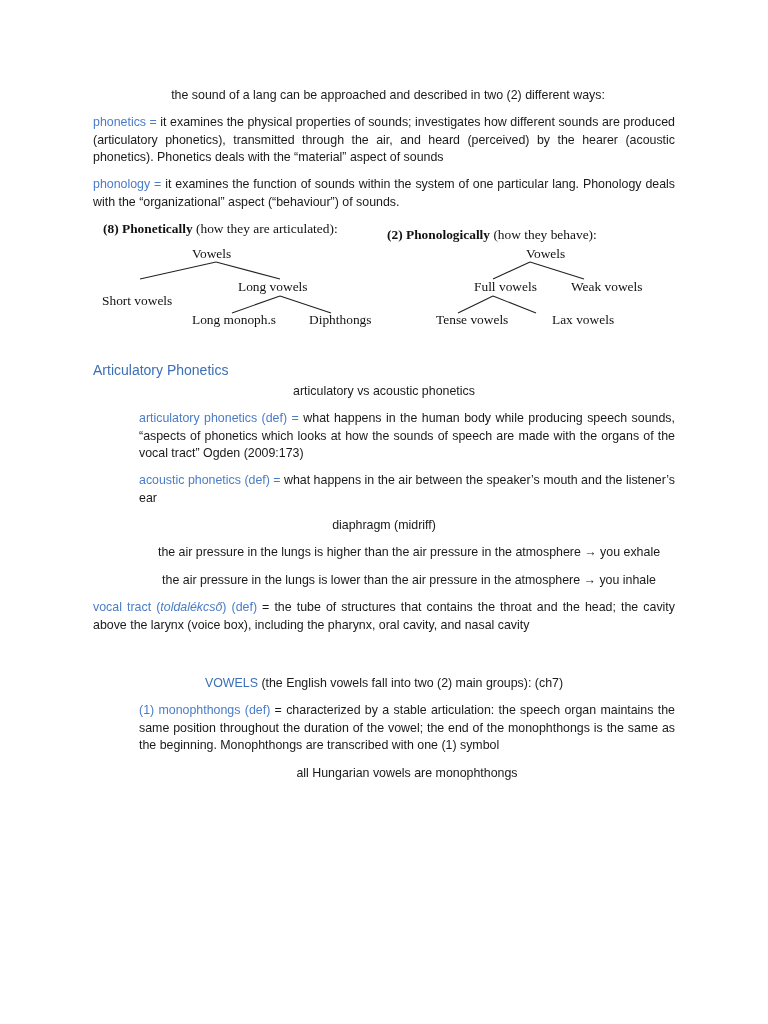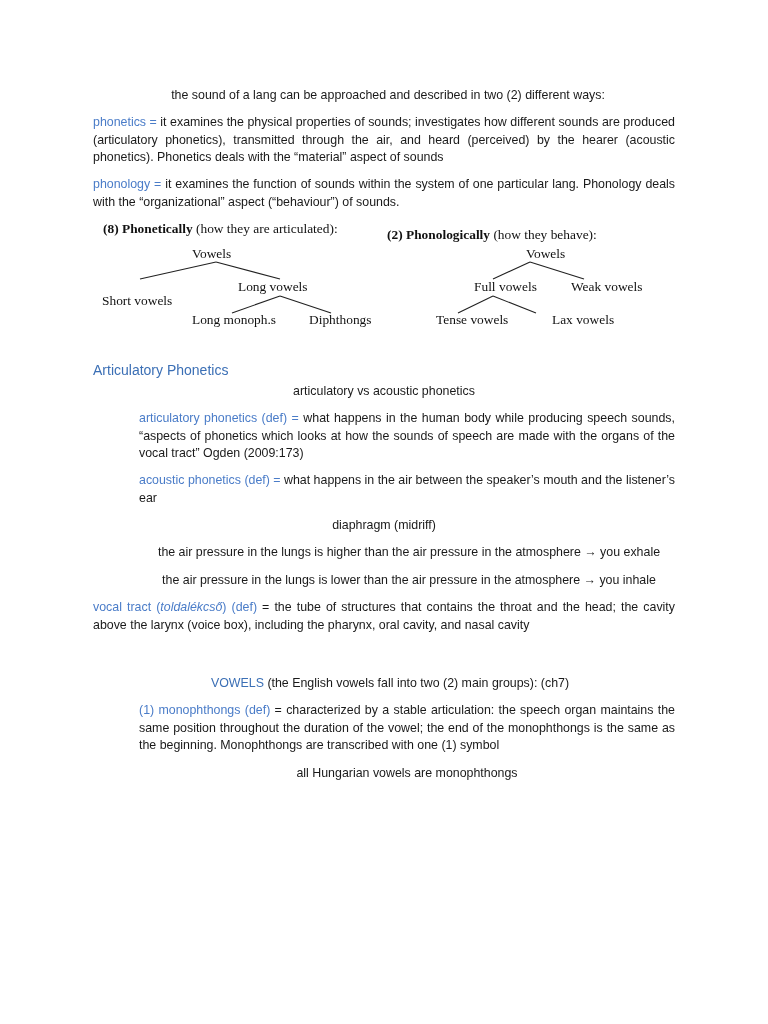--- a/index.html
+++ b/index.html
@@ -84,21 +84,21 @@
   </div>
 
   <div class="p left nowrap" style="left:139px; top:572px; width:540px;">
     <span>the air pressure in the lungs is lower than the air pressure in the atmosphere → you inhale</span>
   </div>
 
   <div class="p" style="left:93px; top:599px; width:582px;">
     <span class="blue"><span>vocal tract (</span><i>toldalékcső</i><span>) (def)</span></span><span> = the tube of structures that contains the throat and the head; the cavity above the larynx (voice box), including the pharynx, oral cavity, and nasal cavity</span>
   </div>
 
-  <div class="p left" style="left:99px; top:675px; width:582px;">
+  <div class="p left" style="left:93px; top:675px; width:582px;">
     <span style="color:#3b6fb5;">VOWELS</span><span> (the English vowels fall into two (2) main groups): (ch7)</span>
   </div>
 
   <div class="p" style="left:139px; top:702px; width:536px;">
     <span class="blue">(1) monophthongs (def)</span><span> = characterized by a stable articulation: the speech organ maintains the same position throughout the duration of the vowel; the end of the monophthongs is the same as the beginning. Monophthongs are transcribed with one (1) symbol</span>
   </div>
 
   <div class="p left" style="left:139px; top:765px; width:536px;">
     <span>all Hungarian vowels are monophthongs</span>
   </div>

